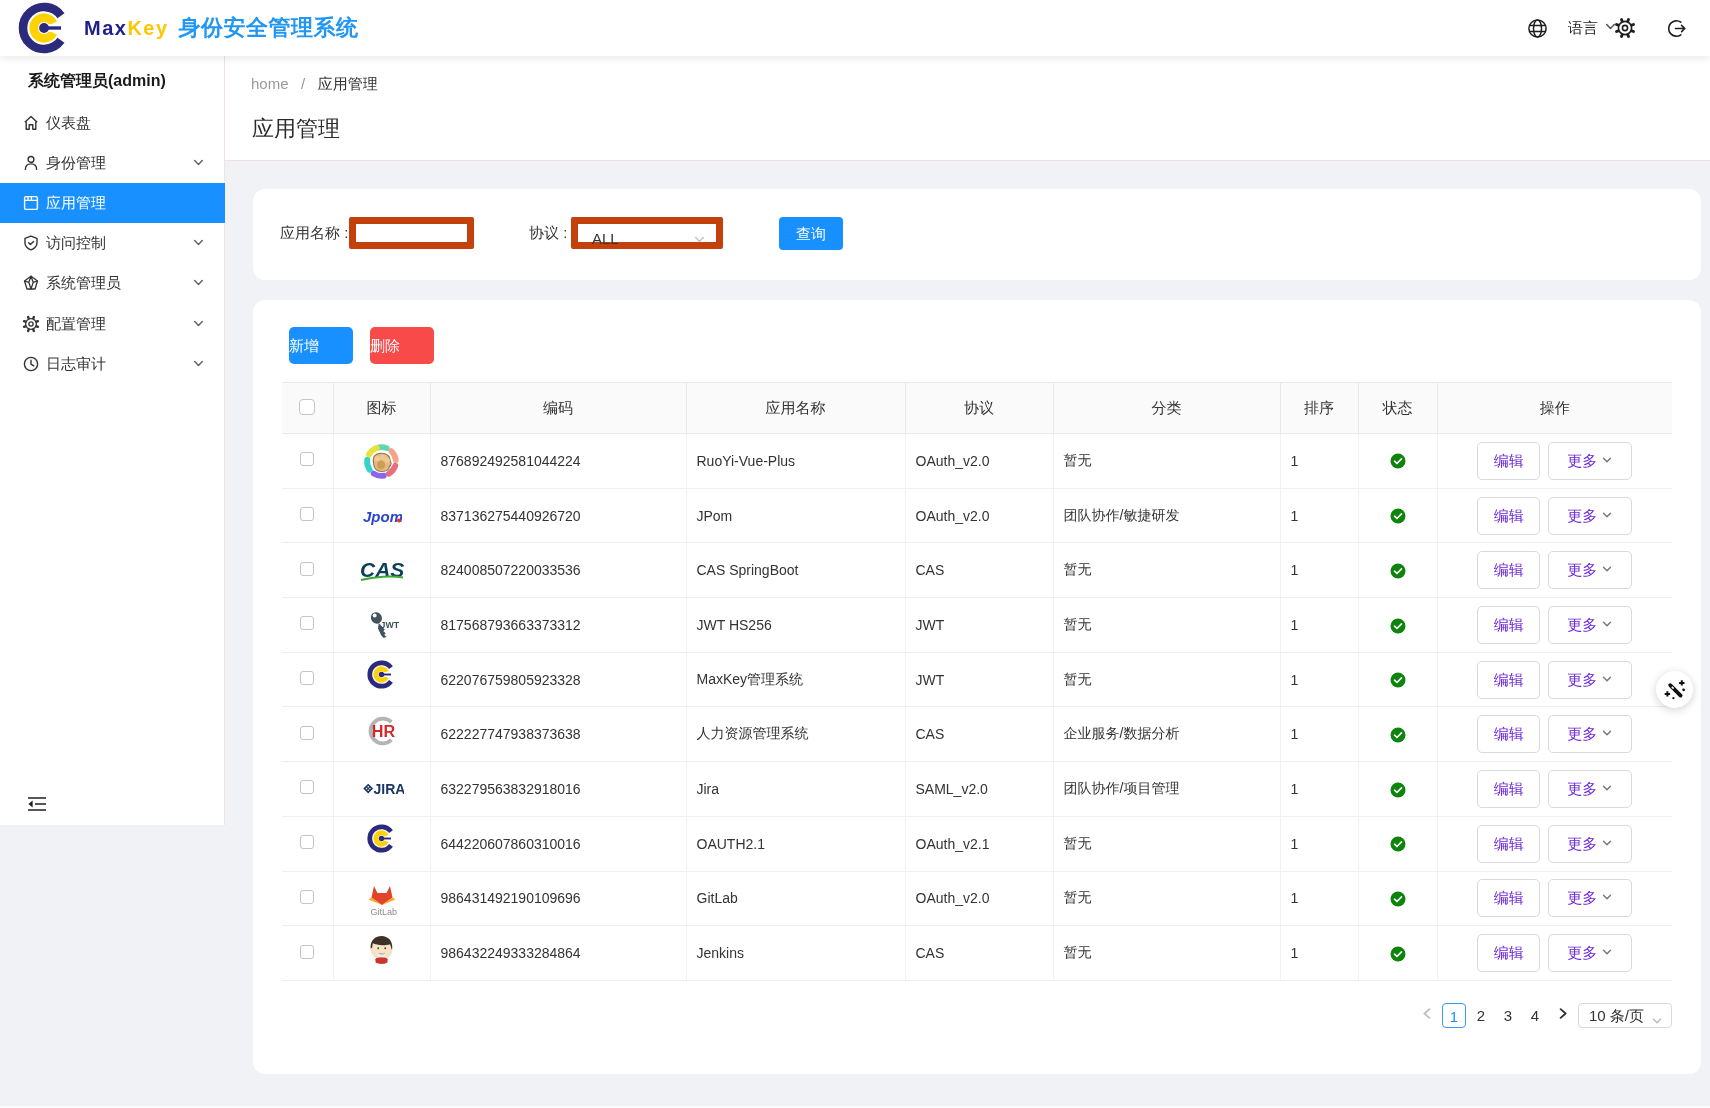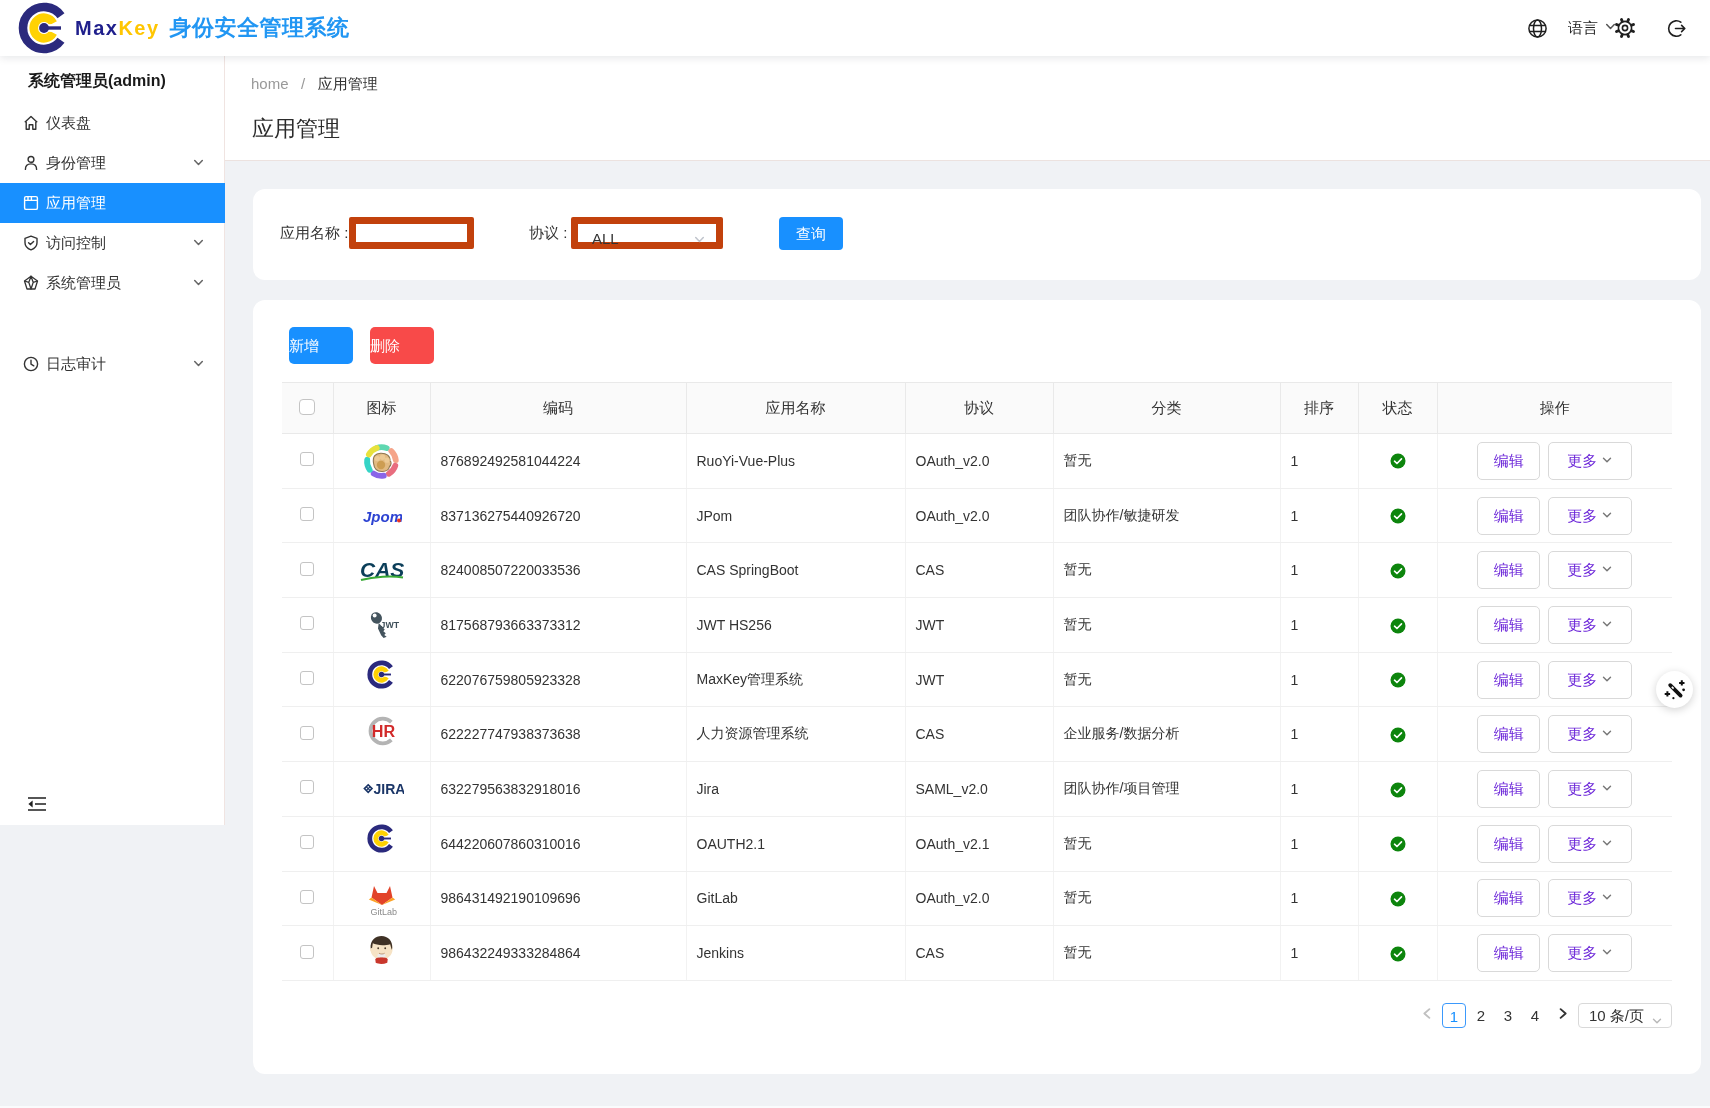--- a/index.html
+++ b/index.html
@@ -4,21 +4,21 @@
 <title>MaxKey</title>
 <style>
   * { margin:0; padding:0; box-sizing:border-box; }
   html,body { width:1710px; height:1108px; overflow:hidden;
     font-family:"Liberation Sans", sans-serif; font-size:14px; color:#333;
     background:#f0f2f5; }
   
   #header { position:absolute; left:0; top:0; width:1710px; height:56px;
     background:#fff; box-shadow:0 2px 8px rgba(0,21,41,.10); z-index:10; }
   #brand { position:absolute; left:18px; top:2px; height:52px; display:flex; align-items:center; }
-  #brand .t1 { font-size:20px; font-weight:bold; letter-spacing:1.5px; margin-left:5px; }
+  #brand .t1 { font-size:20px; font-weight:bold; letter-spacing:1.5px; margin-left:14px; }
   #brand .t1 .max { color:#1f1f8c; }
   #brand .t1 .key { color:#ffc602; }
   #brand .t2 { font-size:22px; font-weight:bold; color:#2196f3; margin-left:10px; letter-spacing:0.5px; }
   .hicon { position:absolute; top:0; height:56px; display:flex; align-items:center; color:#1f1f1f; }
   
   #sidebar { position:absolute; left:0; top:56px; width:225px; height:769px;
     background:#fff; border-right:1px solid #f0e4e1; z-index:5; }
   #admin { position:absolute; left:28px; top:15px; font-size:16px; font-weight:bold; color:#1a1a1a; }
   .mi { position:absolute; left:0; width:225px; height:40px; }
   .mi .ic { position:absolute; left:22px; top:11px; }
@@ -153,20 +153,40 @@
       <span class="ch"><svg width="13" height="13" viewBox="0 0 12 12" fill="none" stroke="#666" stroke-width="1.4" stroke-linecap="round" stroke-linejoin="round">
           <path d="M2.5 4.2 L6 7.8 L9.5 4.2"></path>
         </svg></span>
     </div>
 <div class="mi" style="top:207px;">
       <span class="ic"><svg width="18" height="18" viewBox="0 0 18 18" fill="none" stroke="#333" stroke-width="1.3" stroke-linejoin="round">
 <path d="M9 2.2 L15.5 7 L13 15 H5 L2.5 7 Z"></path>
 <path d="M9 2.2 L6.8 8.4 L9 15 L11.2 8.4 Z M2.5 7 L6.8 8.4 M15.5 7 L11.2 8.4"></path>
 </svg></span>
       <span class="tx">系统管理员</span>
+      <span class="ch"><svg width="13" height="13" viewBox="0 0 12 12" fill="none" stroke="#666" stroke-width="1.4" stroke-linecap="round" stroke-linejoin="round">
+          <path d="M2.5 4.2 L6 7.8 L9.5 4.2"></path>
+        </svg></span>
+    </div>
+<div class="mi" style="top:248px;">
+      <span class="ic"><svg width="18" height="18" viewBox="0 0 22 22" fill="none" stroke="#333" stroke-width="1.6">
+<circle cx="11" cy="11" r="6.6"></circle>
+<circle cx="11" cy="11" r="2.6"></circle>
+<g stroke-width="2.9">
+            <line x1="17.8" y1="13.8" x2="19.5" y2="14.5" stroke-linecap="round"></line>
+            <line x1="13.8" y1="17.8" x2="14.5" y2="19.5" stroke-linecap="round"></line>
+            <line x1="8.2" y1="17.8" x2="7.5" y2="19.5" stroke-linecap="round"></line>
+            <line x1="4.2" y1="13.8" x2="2.5" y2="14.5" stroke-linecap="round"></line>
+            <line x1="4.2" y1="8.2" x2="2.5" y2="7.5" stroke-linecap="round"></line>
+            <line x1="8.2" y1="4.2" x2="7.5" y2="2.5" stroke-linecap="round"></line>
+            <line x1="13.8" y1="4.2" x2="14.5" y2="2.5" stroke-linecap="round"></line>
+            <line x1="17.8" y1="8.2" x2="19.5" y2="7.5" stroke-linecap="round"></line>
+          </g>
+</svg></span>
+      <span class="tx">配置管理</span>
       <span class="ch"><svg width="13" height="13" viewBox="0 0 12 12" fill="none" stroke="#666" stroke-width="1.4" stroke-linecap="round" stroke-linejoin="round">
           <path d="M2.5 4.2 L6 7.8 L9.5 4.2"></path>
         </svg></span>
     </div>
 <div class="mi" style="top:288px;">
       <span class="ic"><svg width="18" height="18" viewBox="0 0 18 18" fill="none" stroke="#333" stroke-width="1.4" stroke-linecap="round">
 <circle cx="9" cy="9" r="6.6"></circle>
 <path d="M9 5.2 V9 L11.8 10.8"></path>
 </svg></span>
       <span class="tx">日志审计</span>

